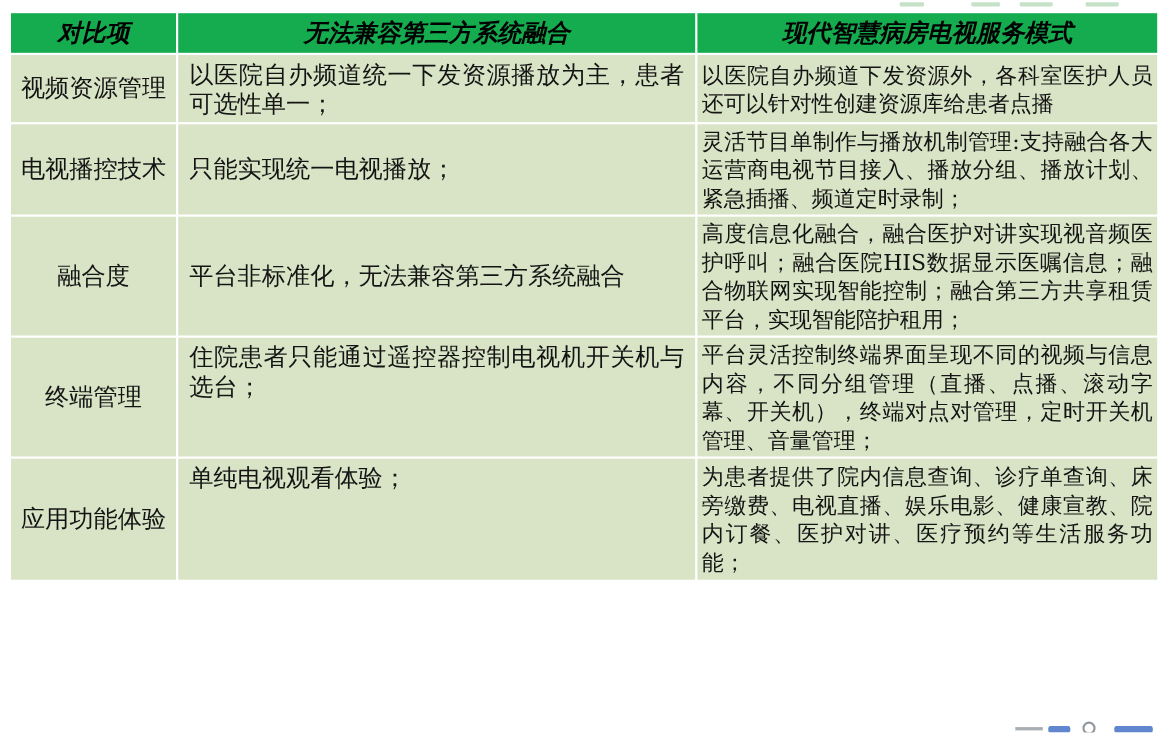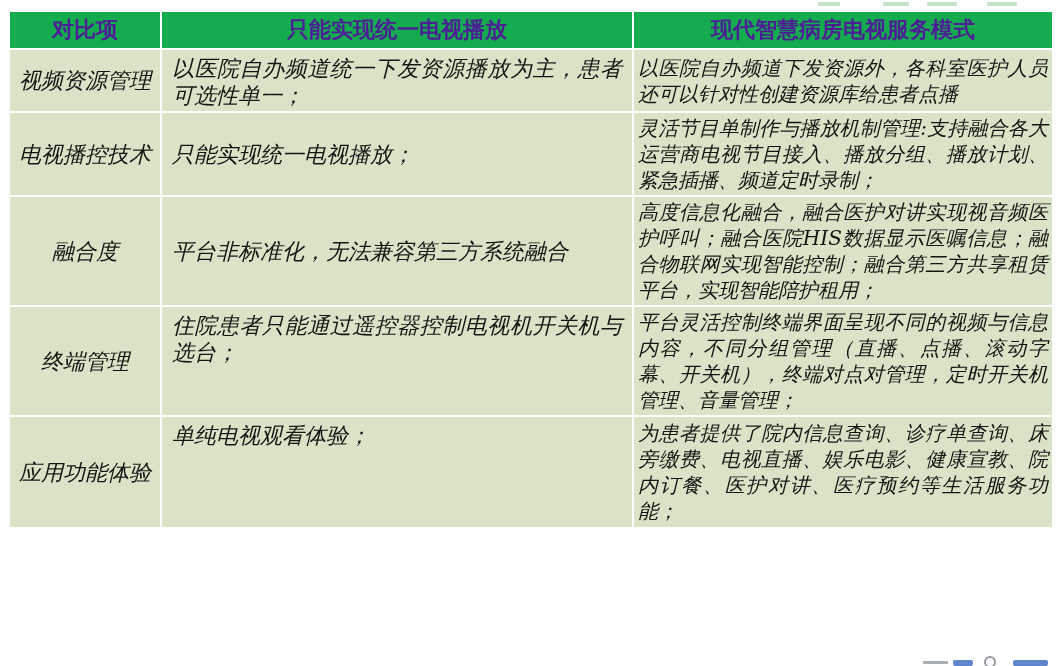--- a/index.html
+++ b/index.html
@@ -20,34 +20,34 @@
   table.comparison-table {
     position: absolute;
     left: 8px; top: 10px;
     width: 1042px;
     border-collapse: separate;
     border-spacing: 2px;
     table-layout: fixed;
   }
   th {
     background: var(--header-bg);
-    color: #4c1d95;
+    color: #000000;
     font-size: 22px;
     font-weight: bold;
     text-align: center;
     vertical-align: middle;
     padding: 2px 4px;
     height: 36px;
+    font-style: italic;
   }
   td {
     background: var(--cell-bg);
     color: var(--text);
     vertical-align: middle;
     padding: 2px 10px;
-    font-style: italic;
   }
   td.c1 {
     text-align: center;
     font-size: 22px;
     line-height: 27px;
     padding: 2px 4px;
   }
   td.c2 {
     text-align: justify;
     font-size: 22px;
@@ -87,21 +87,21 @@
 
 <table class="comparison-table">
   <colgroup>
     <col style="width:150px">
     <col style="width:470px">
     <col style="width:418px">
   </colgroup>
   <tbody>
       <tr>
     <th>对比项</th>
-    <th>只能实现统一电视播放</th>
+    <th>无法兼容第三方系统融合</th>
     <th>现代智慧病房电视服务模式</th>
   </tr>
 
   <tr style="height:57px">
     <td class="c1">视频资源管理</td>
     <td class="c2 vtop">以医院自办频道统一下发资源播放为主，患者可选性单一；</td>
     <td class="c3 vtop">以医院自办频道下发资源外，各科室医护人员还可以针对性创建资源库给患者点播</td>
   </tr>
 
 

